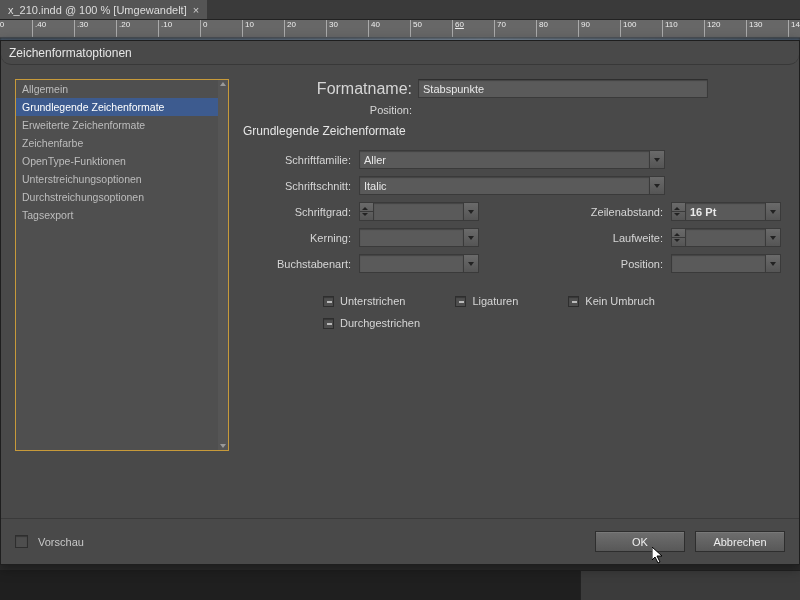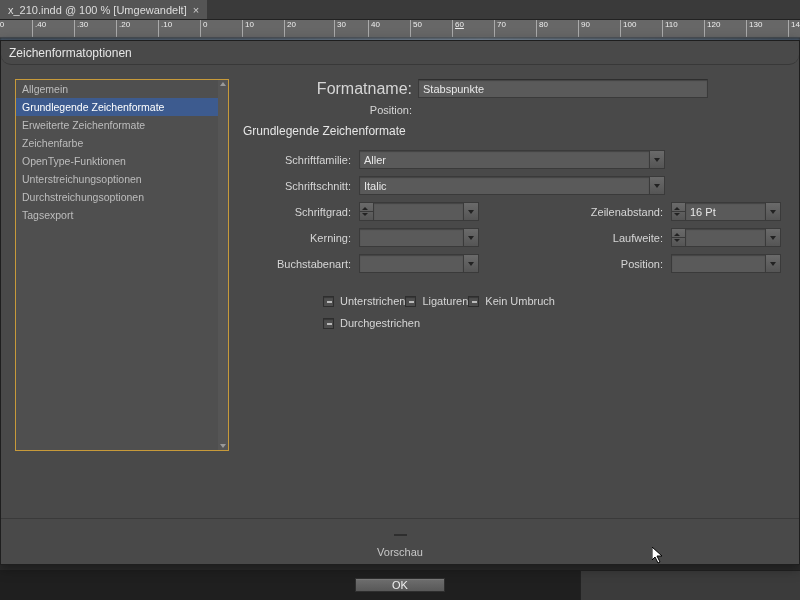--- a/index.html
+++ b/index.html
@@ -212,24 +212,25 @@
   .stepper span::after{
     content:""; position:absolute; left:2px;
     width:0;height:0;
     border-left:3px solid transparent;
     border-right:3px solid transparent;
   }
   .stepper span:first-child::after{ bottom:1px; border-bottom:3px solid #222;}
   .stepper span:last-child::after{ top:1px; border-top:3px solid #222;}
   .stepper span:first-child{border-bottom:1px solid #3a3a3a;}
   .with-stepper { display:flex; }
-  .with-stepper .combo { flex:1; }
+  .with-stepper .combo { flex:1;font-weight:bold; }
 
   .tri-check-row {
     display:flex;
+    gap: 50px;
     margin-top: 22px;
     padding-left: 80px;
   }
   .tri-check-row2 {
     display:flex;
     padding-left: 80px;
     margin-top: 10px;
   }
   .tri {
     display:flex; align-items:center; gap:6px;
@@ -250,21 +251,20 @@
 
   
   .dialog-footer {
     height: 46px;
     border-top: 1px solid #3a3a3a;
     display:flex;
     align-items:center;
     padding: 15px 14px;
     gap: 10px;
     margin-top: auto;
-    flex-direction: column;
   }
   .chk {
     width:13px;height:13px;
     background:#4e4e4e;
     border:1px solid #2e2e2e;
     box-shadow: inset 0 1px 1px rgba(0,0,0,.3);
   }
   .spacer { flex:1; }
   .btn {
     min-width: 90px;
@@ -308,21 +308,21 @@
 </div>
 <div class="ruler" id="ruler">
     <div class="ruler-tick" style="left: -10px;">.50</div>
     <div class="ruler-tick" style="left: 32px;">.40</div>
     <div class="ruler-tick" style="left: 74px;">.30</div>
     <div class="ruler-tick" style="left: 116px;">.20</div>
     <div class="ruler-tick" style="left: 158px;">.10</div>
     <div class="ruler-tick" style="left: 200px;">0</div>
     <div class="ruler-tick" style="left: 242px;">10</div>
     <div class="ruler-tick" style="left: 284px;">20</div>
-    <div class="ruler-tick" style="left: 326px; margin-left: 8px;">30</div>
+    <div class="ruler-tick" style="left: 326px;">30</div>
     <div class="ruler-tick" style="left: 368px;">40</div>
     <div class="ruler-tick" style="left: 410px;">50</div>
     <div class="ruler-tick" style="left: 452px; text-decoration: underline;">60</div>
     <div class="ruler-tick" style="left: 494px;">70</div>
     <div class="ruler-tick" style="left: 536px;">80</div>
     <div class="ruler-tick" style="left: 578px;">90</div>
     <div class="ruler-tick" style="left: 620px;">100</div>
     <div class="ruler-tick" style="left: 662px;">110</div>
     <div class="ruler-tick" style="left: 704px;">120</div>
     <div class="ruler-tick" style="left: 746px;">130</div>

